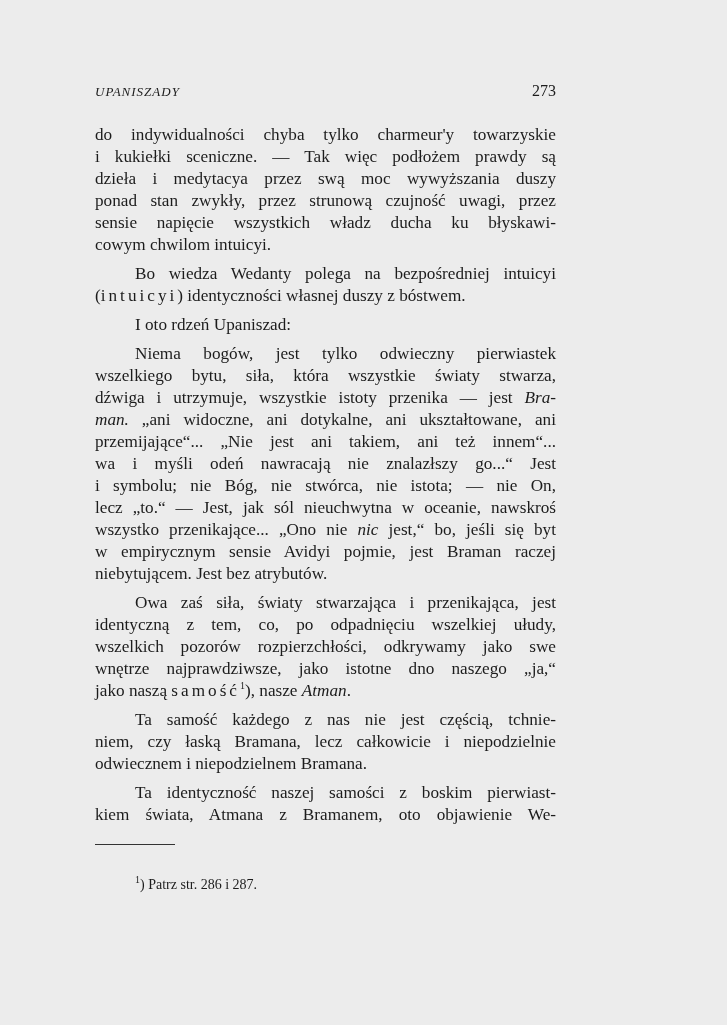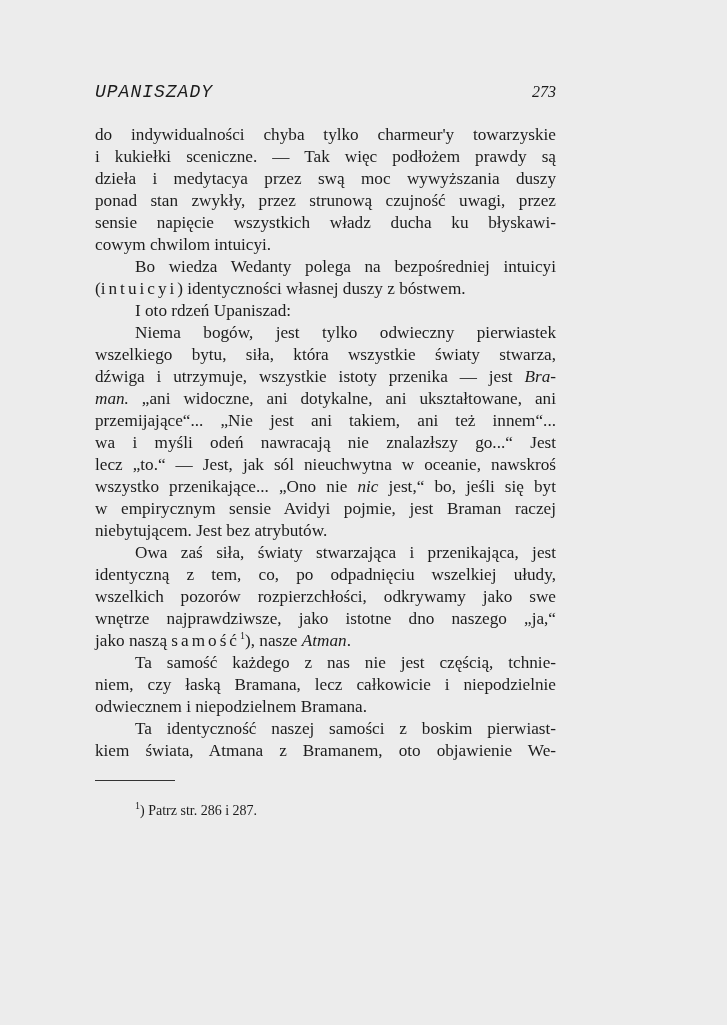--- a/index.html
+++ b/index.html
@@ -9,37 +9,37 @@
       position: relative;
       overflow: hidden;
       font-family: "DejaVu Serif", "Liberation Serif", serif;
       color: #1c1c1c;
     }
     .page { position: absolute; left: 95px; top: 82px; width: 461px; }
     .running-head {
       display: flex; justify-content: space-between; align-items: baseline;
       height: 28px;
     }
-    .running-title { font-style: italic; font-size: 18px; letter-spacing: 1px; font-family: Liberation Mono, monospace; }
-    .page-number { font-style: italic; font-size: 16px; font-family: "Liberation Serif", serif; }
+    .running-title { font-style: italic; font-size: 13px; letter-spacing: 1px; font-family: Liberation Serif, serif; }
+    .page-number { font-size: 16px; font-family: "Liberation Serif", serif; }
     .body-text {
       margin-top: 14px;
       font-family: "Liberation Serif", serif;
       font-size: 17.2px;
       line-height: 22px;
       text-align: justify;
     }
     .line { display: block; text-align: justify; text-align-last: justify; white-space: nowrap; }
     .line.last { text-align-last: left; }
-    .indent { padding-left: 40px; }
+    .indent { padding-left: 40px; margin-top: 7px; }
     .spaced { letter-spacing: 3px; }
     em { font-style: italic; }
     sup { font-size: 10px; vertical-align: super; line-height: 0; }
     .rule { margin-top: 18px; width: 80px; border-top: 1px solid #333; }
-    .footnote { margin-top: 22px; padding-left: 40px; font-size: 14px; font-family: "Liberation Serif", serif; }
+    .footnote { margin-top: 32px; padding-left: 40px; font-size: 14px; font-family: "Liberation Serif", serif; }
   </style>
 </head>
 <body>
 
 <div class="page">
   <div class="running-head">
     <span class="running-title">UPANISZADY</span>
     <span class="page-number">273</span>
   </div>
 
@@ -55,20 +55,21 @@
     <span class="line last"><span>(</span><span class="spaced">intuicyi</span><span>) identyczności własnej duszy z bóstwem.</span></span>
 
     <span class="line indent last">I oto rdzeń Upaniszad:</span>
 
     <span class="line indent">Niema bogów, jest tylko odwieczny pierwiastek</span>
     <span class="line">wszelkiego bytu, siła, która wszystkie światy stwarza,</span>
     <span class="line"><span>dźwiga i utrzymuje, wszystkie istoty przenika — jest </span><em>Bra-</em></span>
     <span class="line"><em>man.</em><span> „ani widoczne, ani dotykalne, ani ukształtowane, ani</span></span>
     <span class="line">przemijające“... „Nie jest ani takiem, ani też innem“...</span>
     <span class="line">wa i myśli odeń nawracają nie znalazłszy go...“ Jest</span>
+    <span class="line">i symbolu; nie Bóg, nie stwórca, nie istota; — nie On,</span>
     <span class="line">lecz „to.“ — Jest, jak sól nieuchwytna w oceanie, nawskroś</span>
     <span class="line"><span>wszystko przenikające... „Ono nie </span><em>nic</em><span> jest,“ bo, jeśli się byt</span></span>
     <span class="line">w empirycznym sensie Avidyi pojmie, jest Braman raczej</span>
     <span class="line last">niebytującem. Jest bez atrybutów.</span>
 
     <span class="line indent">Owa zaś siła, światy stwarzająca i przenikająca, jest</span>
     <span class="line">identyczną z tem, co, po odpadnięciu wszelkiej ułudy,</span>
     <span class="line">wszelkich pozorów rozpierzchłości, odkrywamy jako swe</span>
     <span class="line">wnętrze najprawdziwsze, jako istotne dno naszego „ja,“</span>
     <span class="line last"><span>jako naszą </span><span class="spaced">samość</span><sup>1</sup><span>), nasze </span><em>Atman</em><span>.</span></span>

